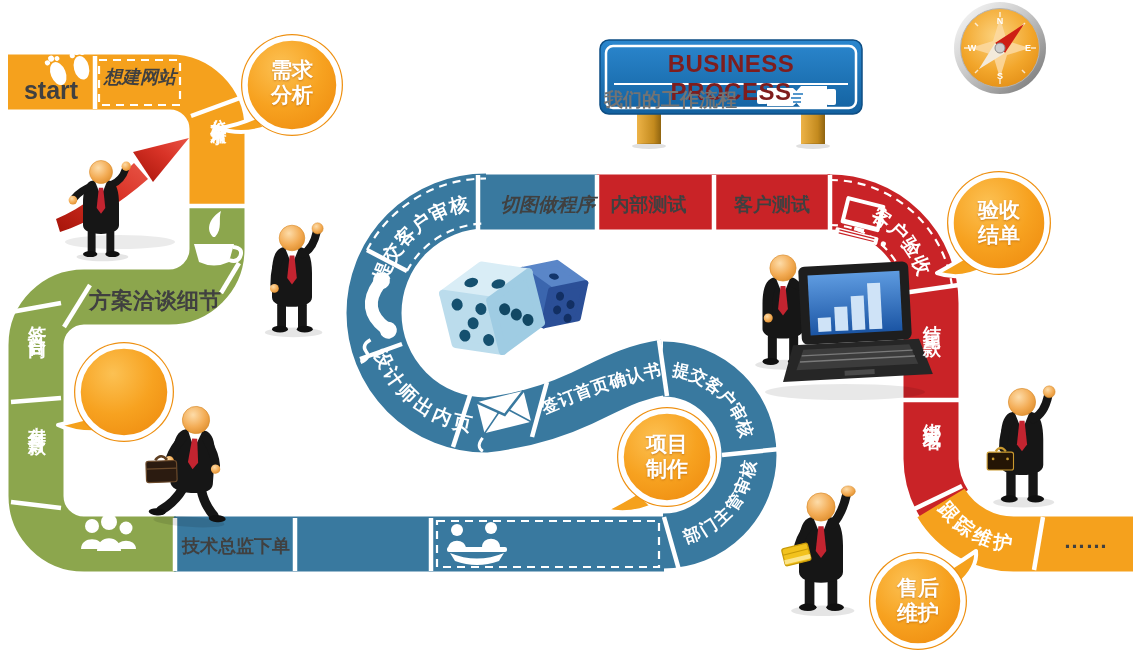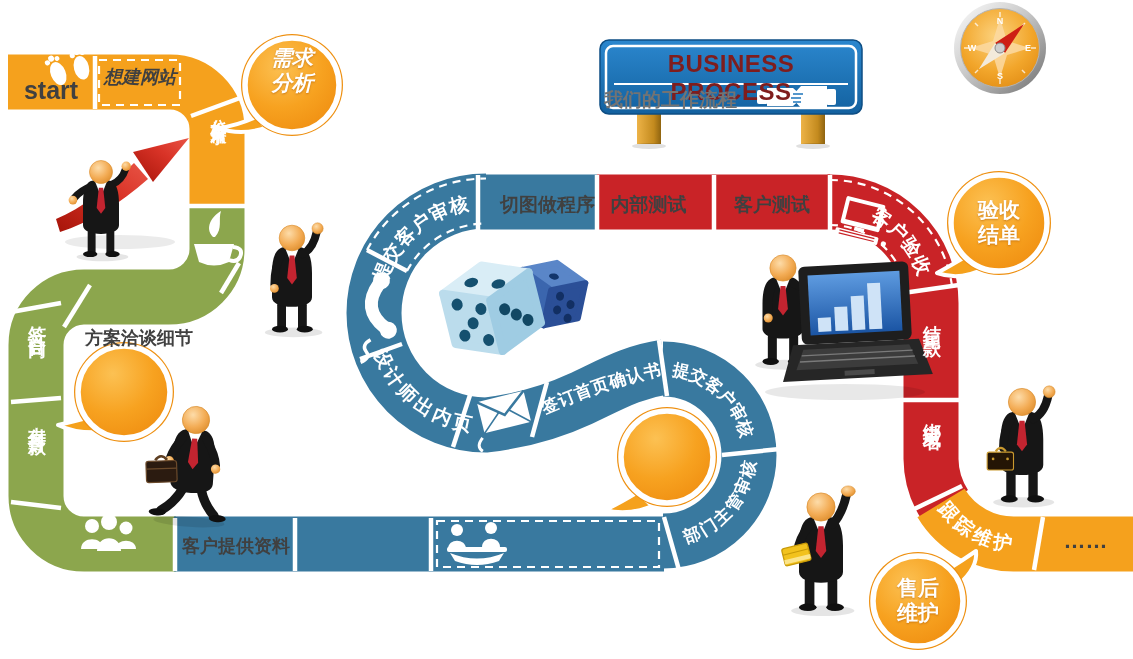--- a/index.html
+++ b/index.html
@@ -393,34 +393,38 @@
       <rect x="-15" y="-7" width="31" height="21" rx="2.5" fill="#241505" stroke="#C9992F" stroke-width="1.3"></rect>
       <circle cx="-8" cy="1" r="1.6" fill="#C9992F"></circle>
           <circle cx="9" cy="1" r="1.6" fill="#C9992F"></circle>
     </g>
   </g>
 </svg>
 
 <div class="lbl" style="left:10px;top:76px;width:82px;font-size:25px;">start</div>
 <div class="lbl" style="left:97px;top:65px;width:86px;font-size:18px;font-style:italic;">想建网站</div>
 <div class="vlbl" style="left:218px;top:106px;font-size:16px;letter-spacing:2px;">分析自身需求</div>
-<div class="lbl" style="left:64px;top:286px;width:150px;font-size:18px;margin-top:40px;">方案洽谈细节</div>
+<div class="lbl" style="left:80px;top:286px;width:150px;font-size:22px;">方案洽谈细节</div>
 <div class="vlbl" style="left:37px;top:312px;">签订合同</div>
 <div class="vlbl" style="left:37px;top:412px;letter-spacing:3px;">支付首付款</div>
-<div class="lbl" style="left:179px;top:534px;width:114px;font-size:18px;">客户提供资料</div>
-<div class="lbl" style="left:480px;top:192px;width:135px;">切图做程序</div>
+<div class="lbl" style="left:179px;top:534px;width:114px;font-size:18px;">技术总监下单</div>
+<div class="lbl" style="left:480px;top:192px;width:135px;font-style:italic;">切图做程序</div>
 <div class="lbl" style="left:599px;top:192px;width:99px;">内部测试</div>
 <div class="lbl" style="left:716px;top:192px;width:112px;">客户测试</div>
 <div class="vlbl" style="left:932px;top:310px;letter-spacing:8px;">结尾款</div>
 <div class="vlbl" style="left:932px;top:408px;letter-spacing:3px;">绑定域名</div>
 <div class="lbl" style="left:1048px;top:528px;width:75px;font-size:22px;">……</div>
 
-<div class="btxt" style="left:247px;top:45px;font-style:italic;">
+<div class="btxt" style="left:247px;top:57px;">
   <div>需求</div>
   <div>分析</div>
+</div>
+<div class="btxt" style="left:622px;top:431px;">
+  <div>项目</div>
+  <div>制作</div>
 </div>
 <div class="btxt" style="left:954px;top:197px;">
   <div>验收</div>
   <div>结单</div>
 </div>
 <div class="btxt" style="left:873px;top:575px;">
   <div>售后</div>
   <div>维护</div>
 </div>
 

